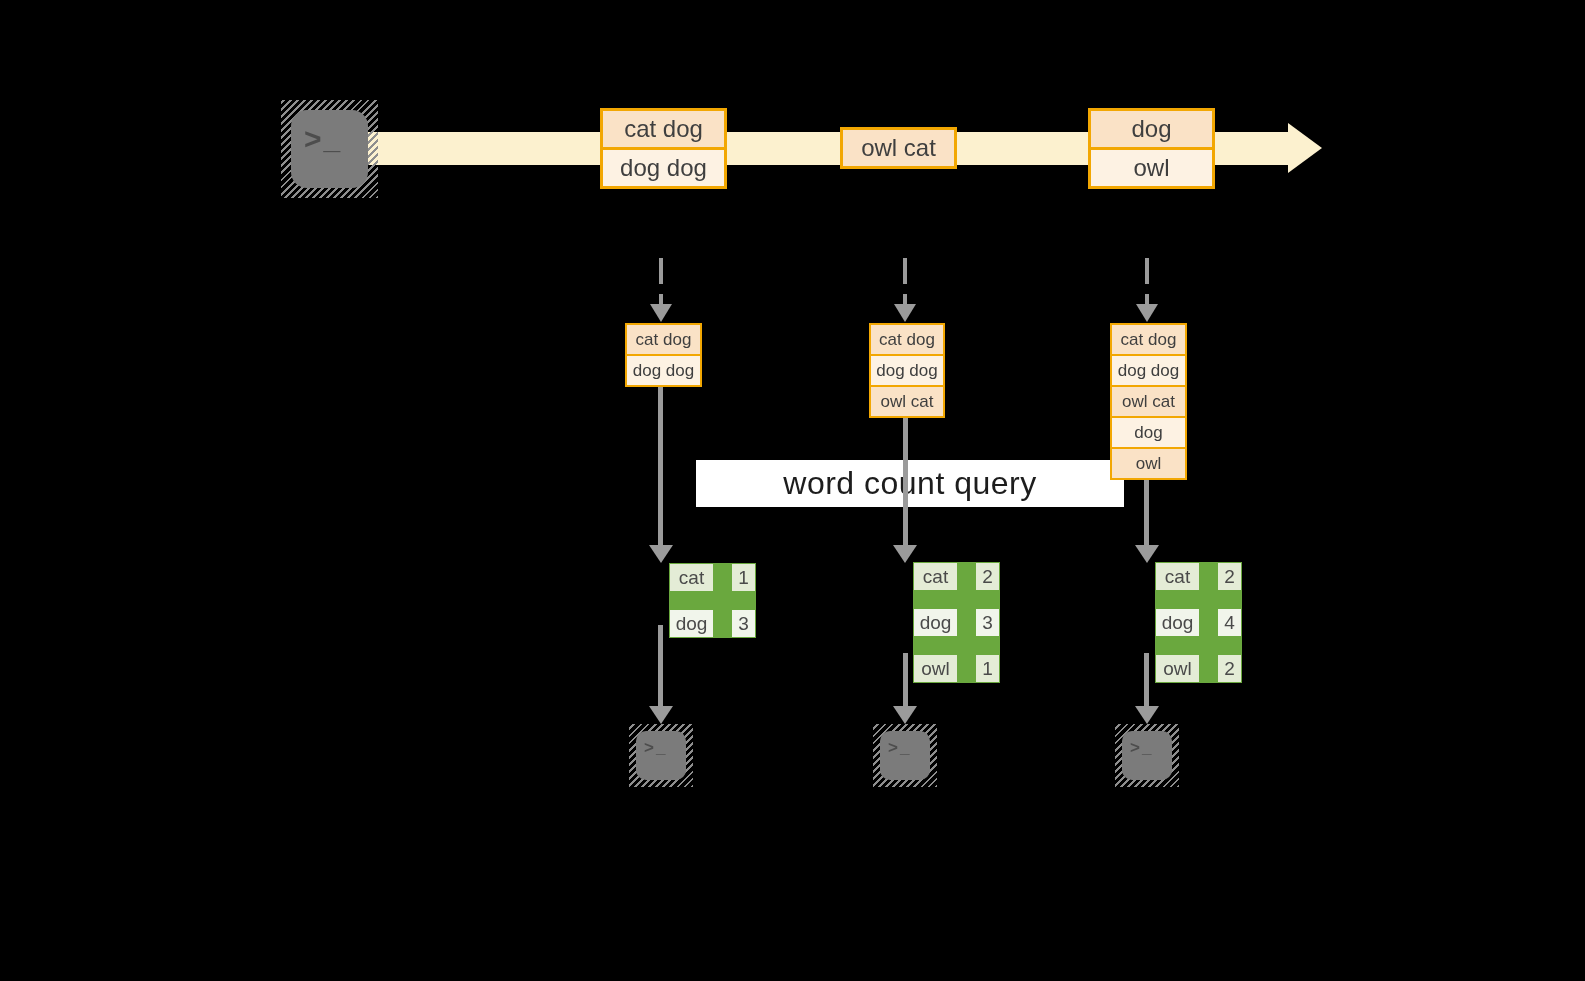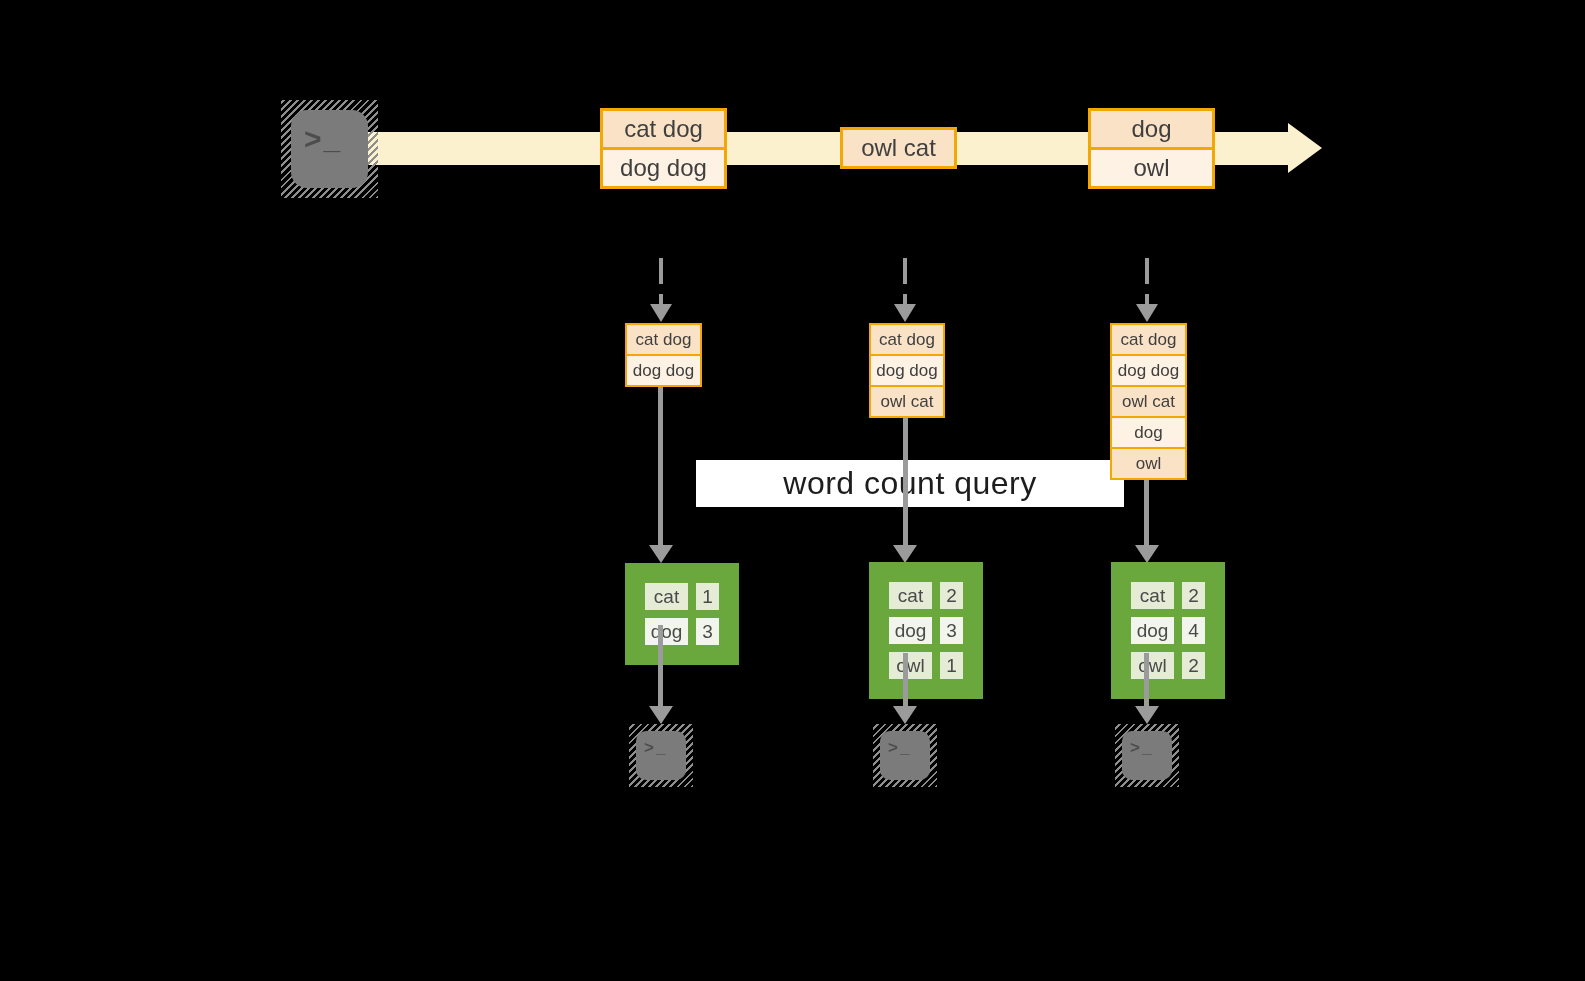--- a/index.html
+++ b/index.html
@@ -64,21 +64,21 @@
   .dash-arrow .tri{position:absolute;left:0;top:46px;width:0;height:0;
     border-left:11px solid transparent;border-right:11px solid transparent;
     border-top:18px solid var(--arrow-gray);}
   
   .vline{position:absolute;width:5px;background:var(--arrow-gray);z-index:2;}
   .tri-down{position:absolute;width:0;height:0;z-index:2;
     border-left:12px solid transparent;border-right:12px solid transparent;
     border-top:18px solid var(--arrow-gray);}
   
   .count-table{position:absolute;z-index:2;background:var(--table-border);
-    padding:20px;display:grid;grid-template-columns:43px 23px;gap:8px;}
+    padding:1px;display:grid;grid-template-columns:43px 23px;gap:19px;margin-left:44px;}
   .ct-cell{height:27px;display:flex;align-items:center;justify-content:center;
     font-size:19px;color:#4a4a4a;}
   .ga{background:var(--table-fill-dark);}
   .gb{background:var(--table-fill-light);}
   
   .banner{position:absolute;left:696px;top:460px;width:428px;height:47px;
     background:var(--banner-bg);z-index:1;display:flex;align-items:center;
     justify-content:center;}
   .banner span{font-size:32px;font-weight:300;color:var(--banner-text);
     letter-spacing:0.5px;}

